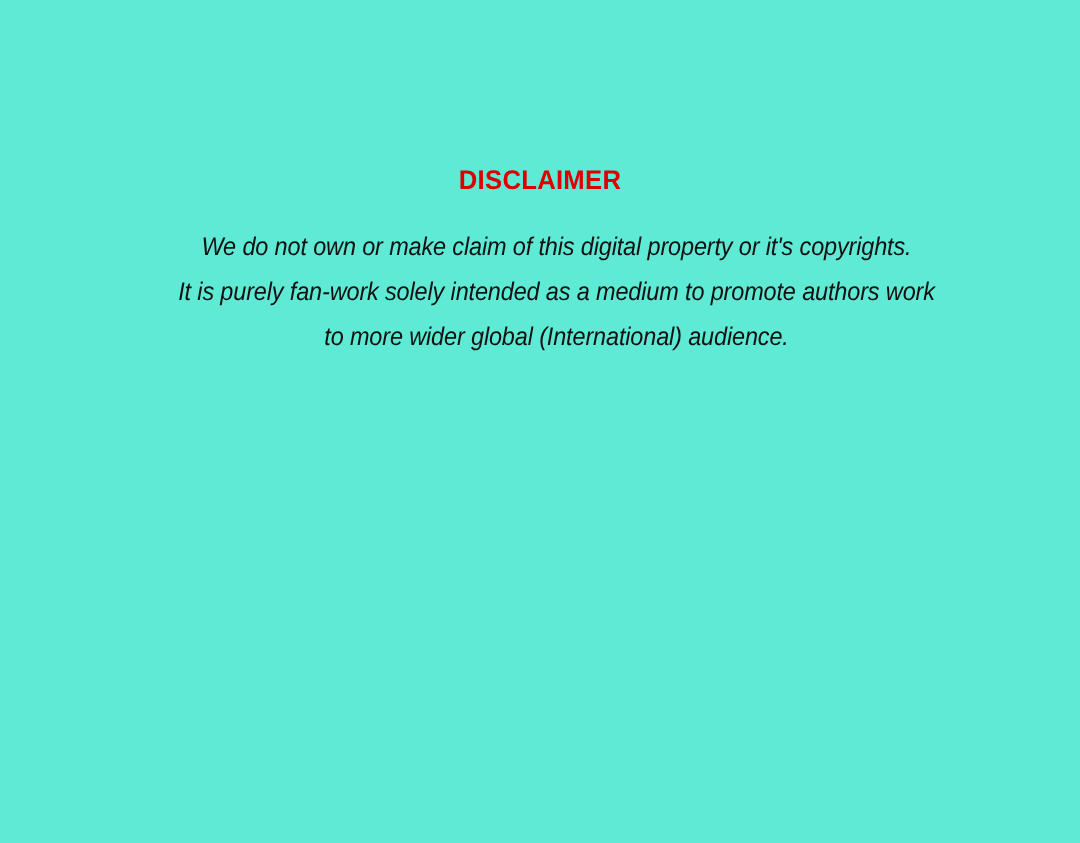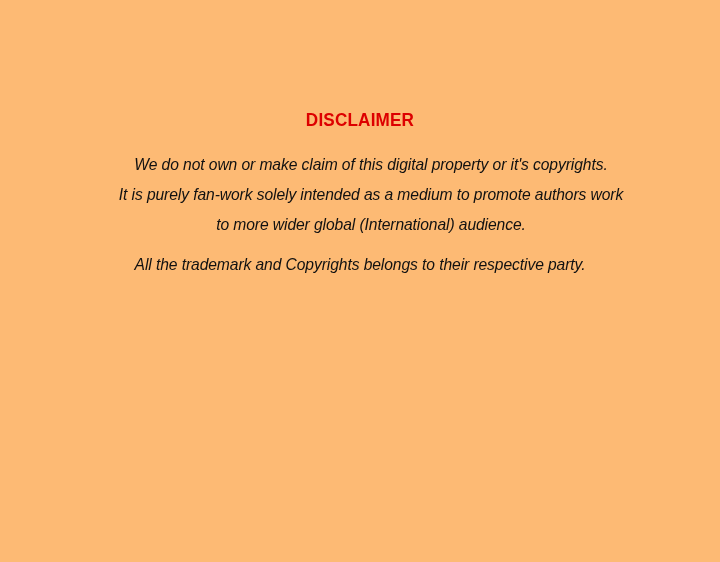--- a/index.html
+++ b/index.html
@@ -4,21 +4,21 @@
 <style>
   html, body {
     margin: 0;
     padding: 0;
     background: #ffffff;
   }
   .page {
     position: relative;
     width: 720px;
     height: 562px;
-    background: #fdba74;
+    background: #5eead4;
     overflow: hidden;
     font-family: "Liberation Sans", sans-serif;
     color: #111111;
   }
   .title {
     position: absolute;
     top: 110px;
     left: 0;
     width: 100%;
     margin: 0;
@@ -76,18 +76,15 @@
 <div class="page">
 
   <h1 class="title">DISCLAIMER</h1>
 
   <div class="body-block">
     <div class="line italic">We do not own or make claim of this digital property or it's copyrights.</div>
     <div class="line italic">It is purely fan-work solely intended as a medium to promote authors work</div>
     <div class="line italic">to more wider global (International) audience.</div>
   </div>
 
-  <div class="trademark-block">
-    <div class="line italic">All the trademark and Copyrights belongs to their respective party.</div>
-  </div>
 
 
 </div>
 
 </body></html>

